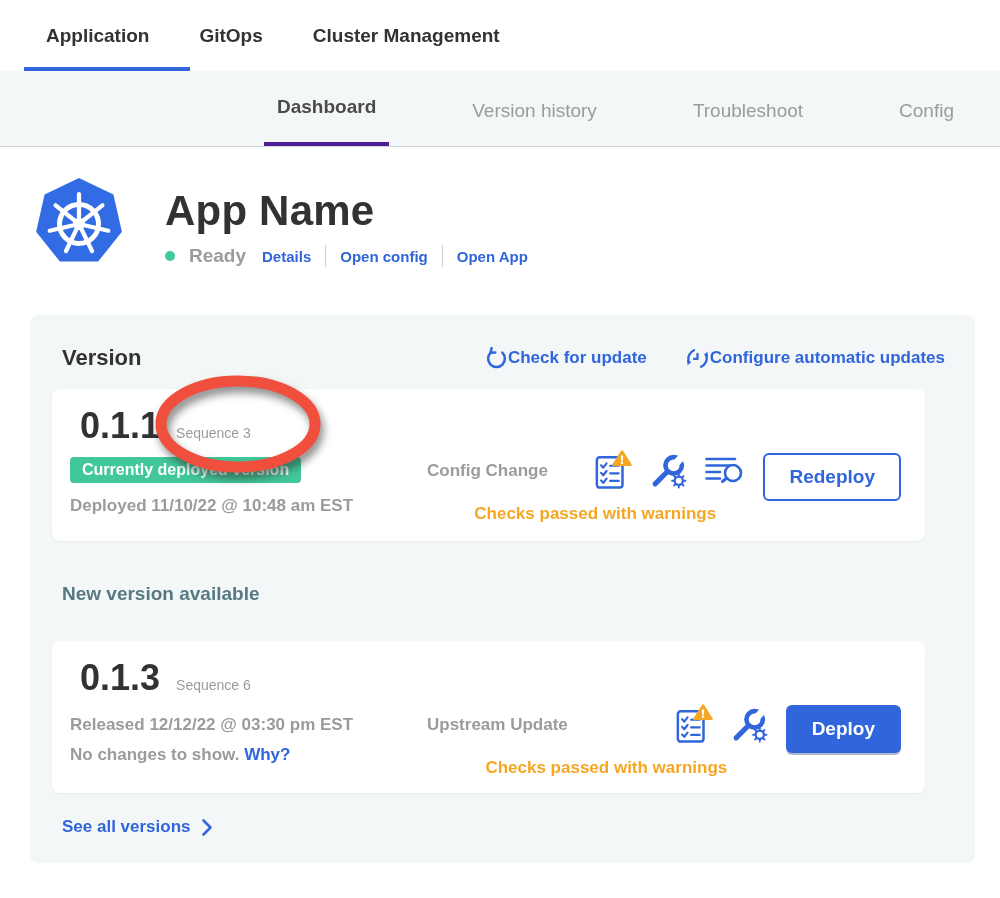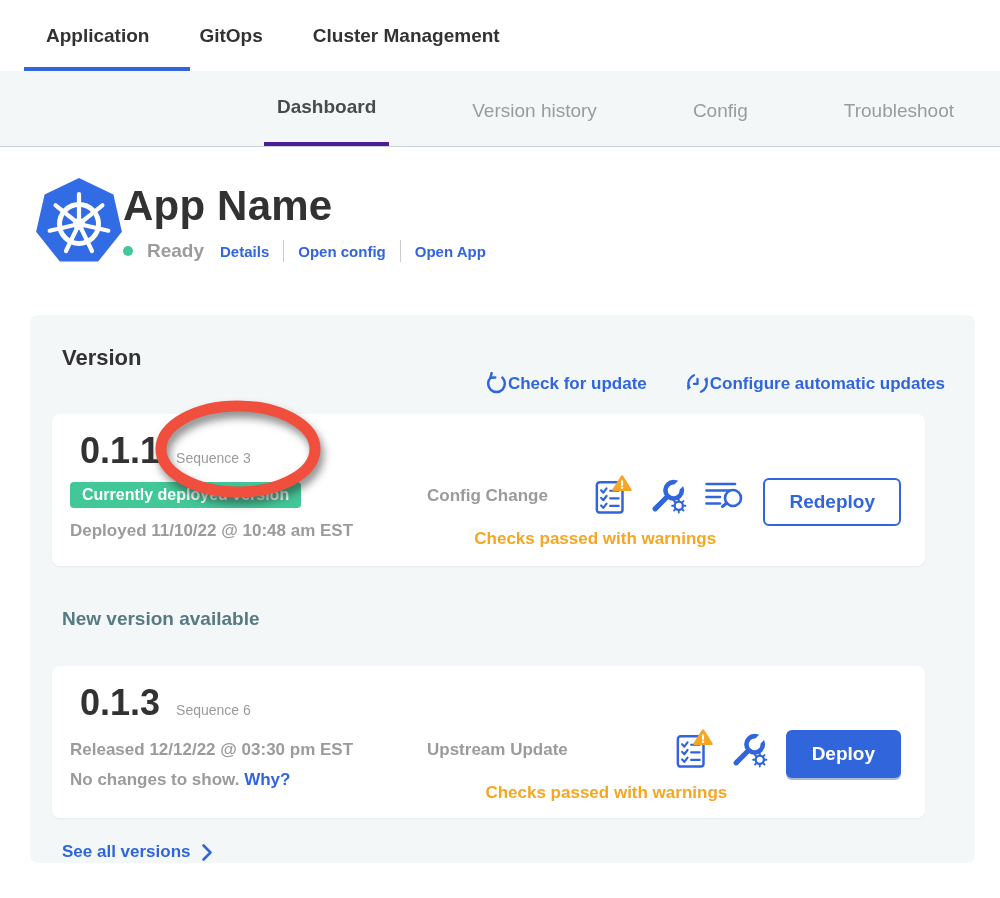--- a/index.html
+++ b/index.html
@@ -13,33 +13,33 @@
   .topnav-underline { position:absolute; left:24px; bottom:0; width:166px; height:4px; background:#3065db; }
 
   
   .subnav { height:76px; background:#f4f7f8; border-bottom:1px solid #ccd3d6;
     display:flex; align-items:stretch; padding-left:264px; gap:70px; }
   .subnav-tab { display:flex; align-items:center; padding:4px 13px 0 13px;
     font-size:19px; color:#9b9b9b; cursor:pointer; white-space:nowrap; }
   .subnav-tab.active { color:#4a4a4a; font-weight:700; border-bottom:4px solid #4c1d95; padding-top:0; }
 
   
-  .app-header { display:flex; align-items:center; margin:30px 0 0 35px; }
+  .app-header { display:flex; align-items:flex-end; gap:42px; margin:30px 0 0 35px; }
   .app-logo { width:88px; height:90px; flex:0 0 auto; }
   .app-title { font-size:42px; font-weight:700; letter-spacing:.2px; }
   .status-row { display:flex; align-items:center; gap:14px; margin-top:10px; }
   .status-dot { width:10px; height:10px; border-radius:50%; background:#41c798; }
   .status-text { font-size:19px; font-weight:700; color:#9b9b9b; margin-right:2px; }
   .hdr-link { font-size:15px; font-weight:700; color:#3065db; text-decoration:none; cursor:pointer; }
   .vdiv { width:1px; height:22px; background:#c9cdd2; }
 
   
   .panel { margin:48px 25px 0 30px; width:945px; height:548px; background:#f4f7f8;
     border-radius:8px; padding:30px 30px 24px 22px; }
-  .panel-head { display:flex; align-items:flex-start; margin-left:10px;flex-direction:column; }
+  .panel-head { display:flex; align-items:center; margin-left:10px; }
   .panel-title { font-size:22px; font-weight:700; color:#323232; }
   .panel-actions { margin-left:auto; display:flex; align-items:center; gap:38px; }
   .panel-action { display:flex; align-items:center; gap:0; font-size:17px; font-weight:700;
     color:#3065db; text-decoration:none; cursor:pointer; }
 
   .vcard { position:relative; width:873px; height:152px; background:#fff; border-radius:8px;
     box-shadow:0 1px 2px rgba(0,0,0,.05); display:flex; padding:16px 24px 0 18px; }
   .vcard.first { margin-top:18px; }
   .vcard.second { margin-top:36px; }
 
@@ -86,22 +86,22 @@
 <nav class="topnav">
   <span class="topnav-tab">Application</span>
   <span class="topnav-tab">GitOps</span>
   <span class="topnav-tab">Cluster Management</span>
   <div class="topnav-underline"></div>
 </nav>
 
 <nav class="subnav">
   <span class="subnav-tab active">Dashboard</span>
   <span class="subnav-tab">Version history</span>
+  <span class="subnav-tab">Troubleshoot</span>
   <span class="subnav-tab">Config</span>
-  <span class="subnav-tab">Troubleshoot</span>
 </nav>
 
 <header class="app-header">
   <svg class="app-logo" viewBox="0 0 88 90">
     <polygon points="44,1 78.4,17.6 86.9,54.8 63.1,84.6 24.9,84.6 1.1,54.8 9.6,17.6" fill="#326ce5"></polygon>
     <g stroke="#ffffff" stroke-width="4.2" stroke-linecap="round">
       <line x1="44" y1="47" x2="44" y2="17"></line>
       <line x1="44" y1="47" x2="67.4" y2="28.3"></line>
       <line x1="44" y1="47" x2="73.3" y2="53.7"></line>
       <line x1="44" y1="47" x2="57" y2="74"></line>

